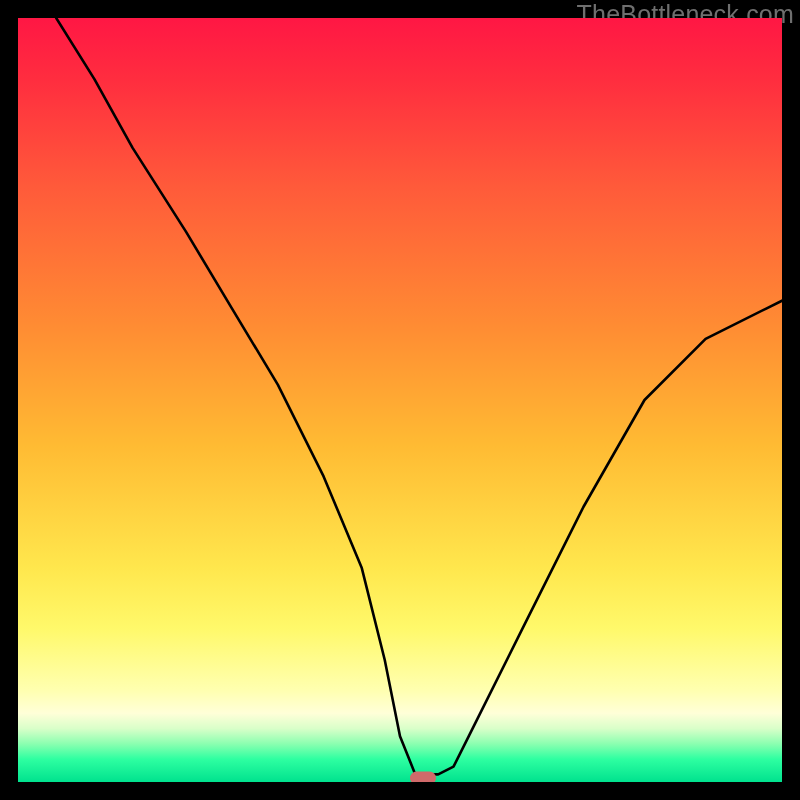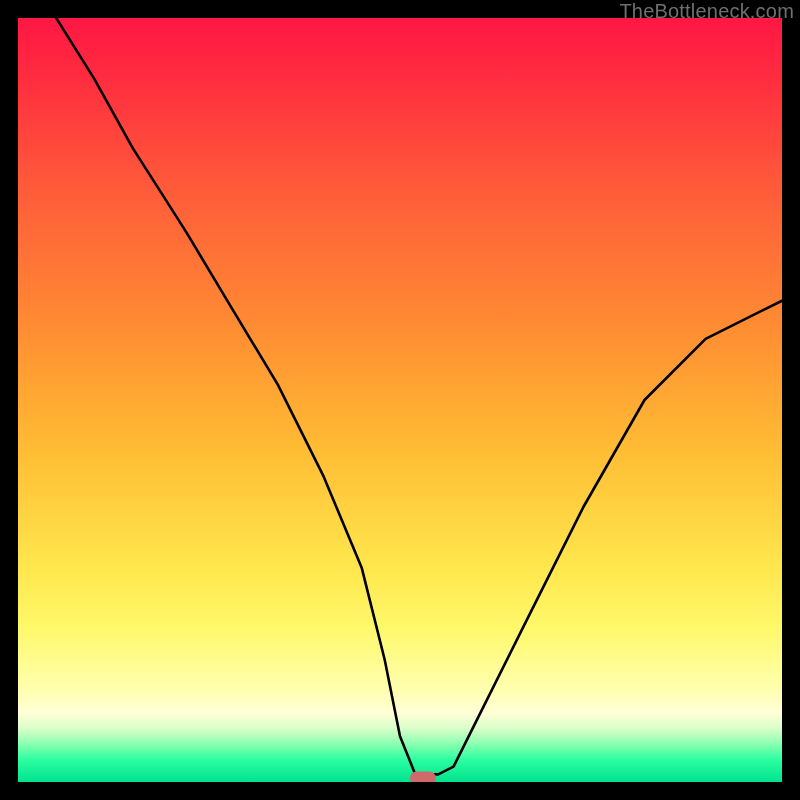--- a/index.html
+++ b/index.html
@@ -65,21 +65,21 @@
     width: 26px;
     height: 13px;
     border-radius: 6.5px;
     transform: translate(-50%, -50%);
   }
   .watermark {
     position: absolute;
     top: 0px;
     right: 6px;
     color: #6f6f6f;
-    font-size: 20px;
+    font-size: 25px;
     font-weight: 400;
     letter-spacing: 0.2px;
     user-select: none;
   }
 </style>
 </head>
 <body>
 
 <div class="frame">
 

